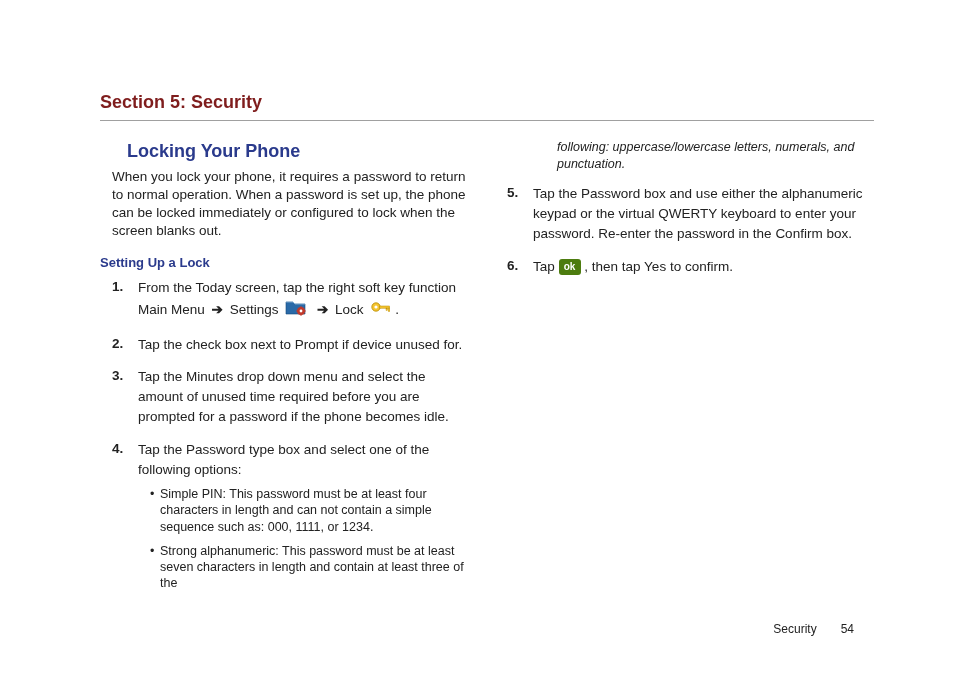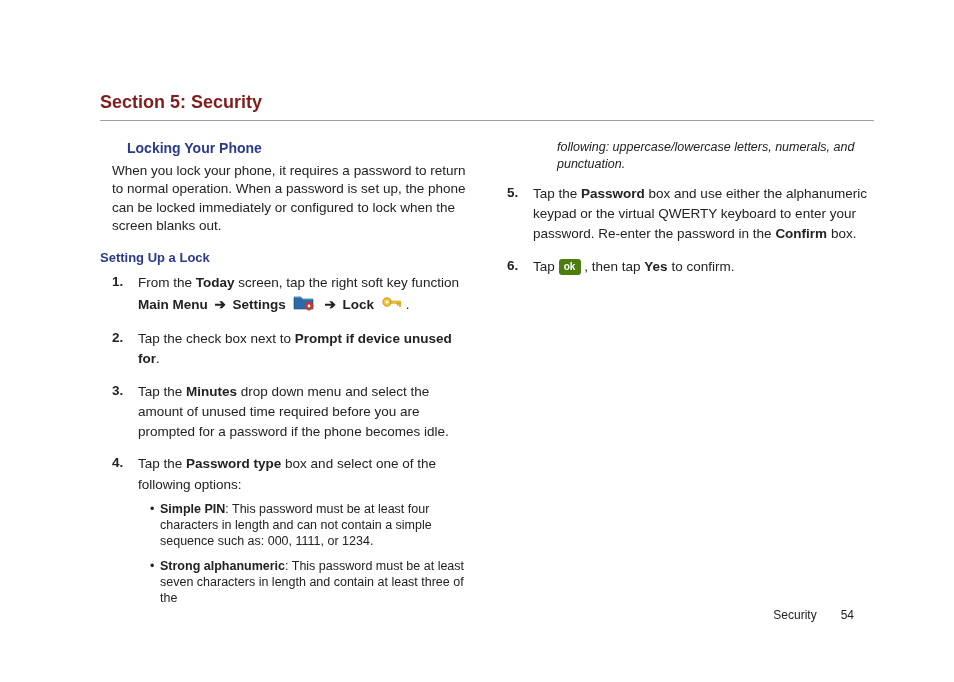--- a/index.html
+++ b/index.html
@@ -34,21 +34,21 @@
   }
   .columns {
     display: flex;
     gap: 40px;
   }
   .col {
     flex: 1 1 50%;
   }
   .h2 {
     font-weight: 700;
-    font-size: 14px;
+    font-size: 18px;
     color: #2a3a8c;
     margin: 0 0 4px 0;
     padding-left: 27px;
   }
   .h3 {
     font-weight: 700;
     font-size: 13px;
     color: #2a3a8c;
     margin: 14px 0 6px 0;
   }
@@ -64,21 +64,21 @@
   }
   .num {
     font-weight: 700;
     width: 26px;
     flex: 0 0 26px;
   }
   .itext {
     flex: 1;
     line-height: 1.5;
   }
-  .bold { font-weight: 700; text-align: right; }
+  .bold { font-weight: 400; text-align: right; }
   .arrow {
     font-weight: 700;
     padding: 0 3px;
   }
   .icon {
     display: inline-block;
     vertical-align: middle;
     margin: 0 3px;
   }
   .bulletlist {
@@ -90,21 +90,21 @@
     line-height: 1.3;
     margin: 0 0 8px 0;
   }
   .dot {
     width: 10px;
     flex: 0 0 10px;
   }
   .footer {
     position: absolute;
     right: 100px;
-    top: 607px;
+    top: 621px;
     font-size: 12px;
     color: #222;
   }
   .footer .sec { margin-right: 24px; }
   .okbox {
     display: inline-flex;
     align-items: center;
     justify-content: center;
     background: #4d7c0f;
     color: #fff;

